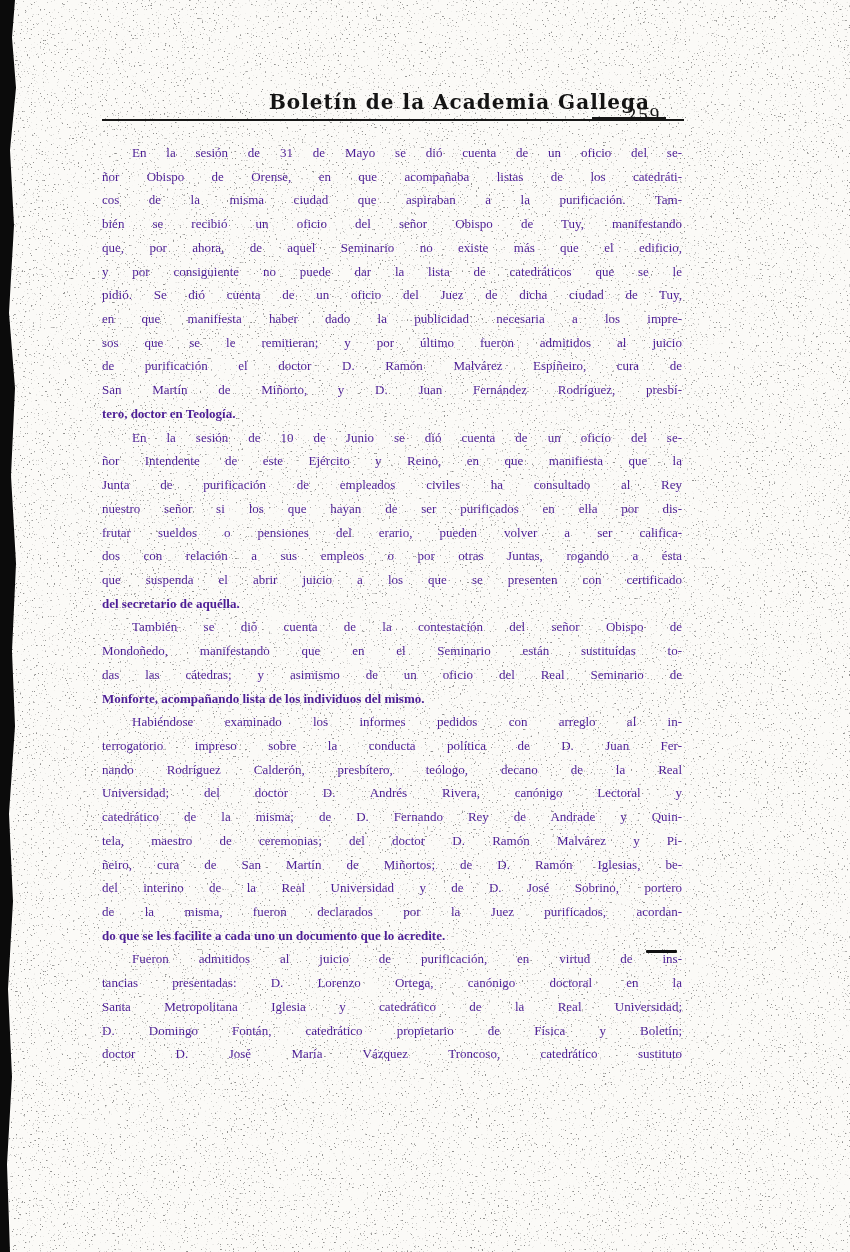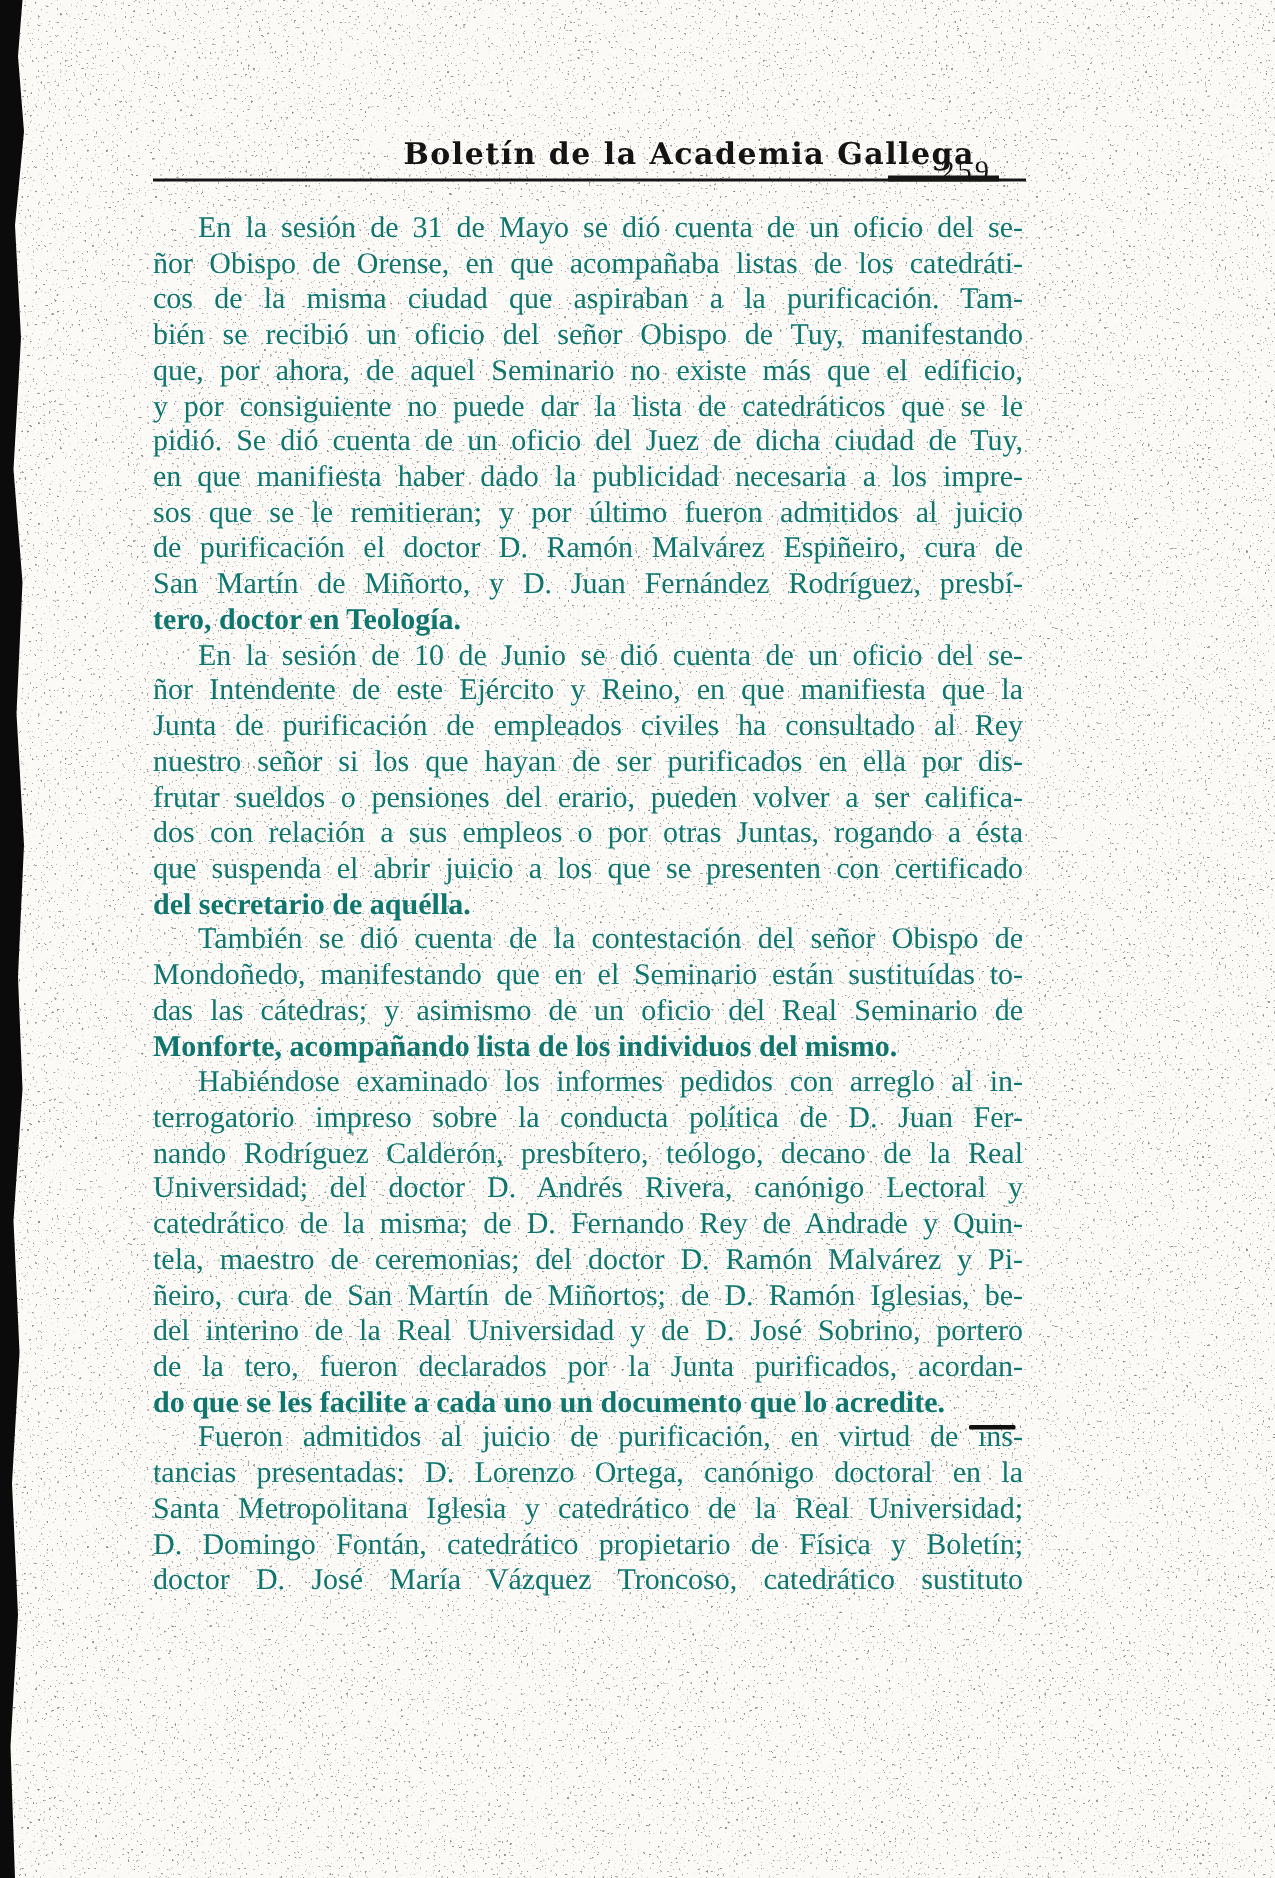--- a/index.html
+++ b/index.html
@@ -72,22 +72,22 @@
     top: 117px;
     width: 74px;
     height: 4px;
     background: #161616;
   }
   .body-text {
     position: absolute;
     left: 102px;
     top: 141px;
     width: 580px;
-    font-size: 20px;
-    color: #0f766e;
+    font-size: 13px;
+    color: #4c1d95;
   }
   .line {
     height: 23.72px;
     line-height: 23.72px;
     text-align: justify;
     text-align-last: justify;
     text-justify: inter-word;
     overflow: hidden;
   }
   .line.first { padding-left: 30px; }
@@ -150,21 +150,21 @@
       <div class="line">das las cátedras; y asimismo de un oficio del Real Seminario de</div>
       <div class="line last">Monforte, acompañando lista de los individuos del mismo.</div>
       <div class="line first">Habiéndose examinado los informes pedidos con arreglo al in-</div>
       <div class="line">terrogatorio impreso sobre la conducta política de D. Juan Fer-</div>
       <div class="line">nando Rodríguez Calderón, presbítero, teólogo, decano de la Real</div>
       <div class="line">Universidad; del doctor D. Andrés Rivera, canónigo Lectoral y</div>
       <div class="line">catedrático de la misma; de D. Fernando Rey de Andrade y Quin-</div>
       <div class="line">tela, maestro de ceremonias; del doctor D. Ramón Malvárez y Pi-</div>
       <div class="line">ñeiro, cura de San Martín de Miñortos; de D. Ramón Iglesias, be-</div>
       <div class="line">del interino de la Real Universidad y de D. José Sobrino, portero</div>
-      <div class="line">de la tero, fueron declarados por la Junta purificados, acordan-</div>
+      <div class="line">de la misma, fueron declarados por la Juez purificados, acordan-</div>
       <div class="line last">do que se les facilite a cada uno un documento que lo acredite.</div>
       <div class="line first">Fueron admitidos al juicio de purificación, en virtud de ins-</div>
       <div class="line">tancias presentadas: D. Lorenzo Ortega, canónigo doctoral en la</div>
       <div class="line">Santa Metropolitana Iglesia y catedrático de la Real Universidad;</div>
       <div class="line">D. Domingo Fontán, catedrático propietario de Física y Boletín;</div>
       <div class="line">doctor D. José María Vázquez Troncoso, catedrático sustituto</div>
     </div>
 
   <div class="ink-smudge"></div>
 

